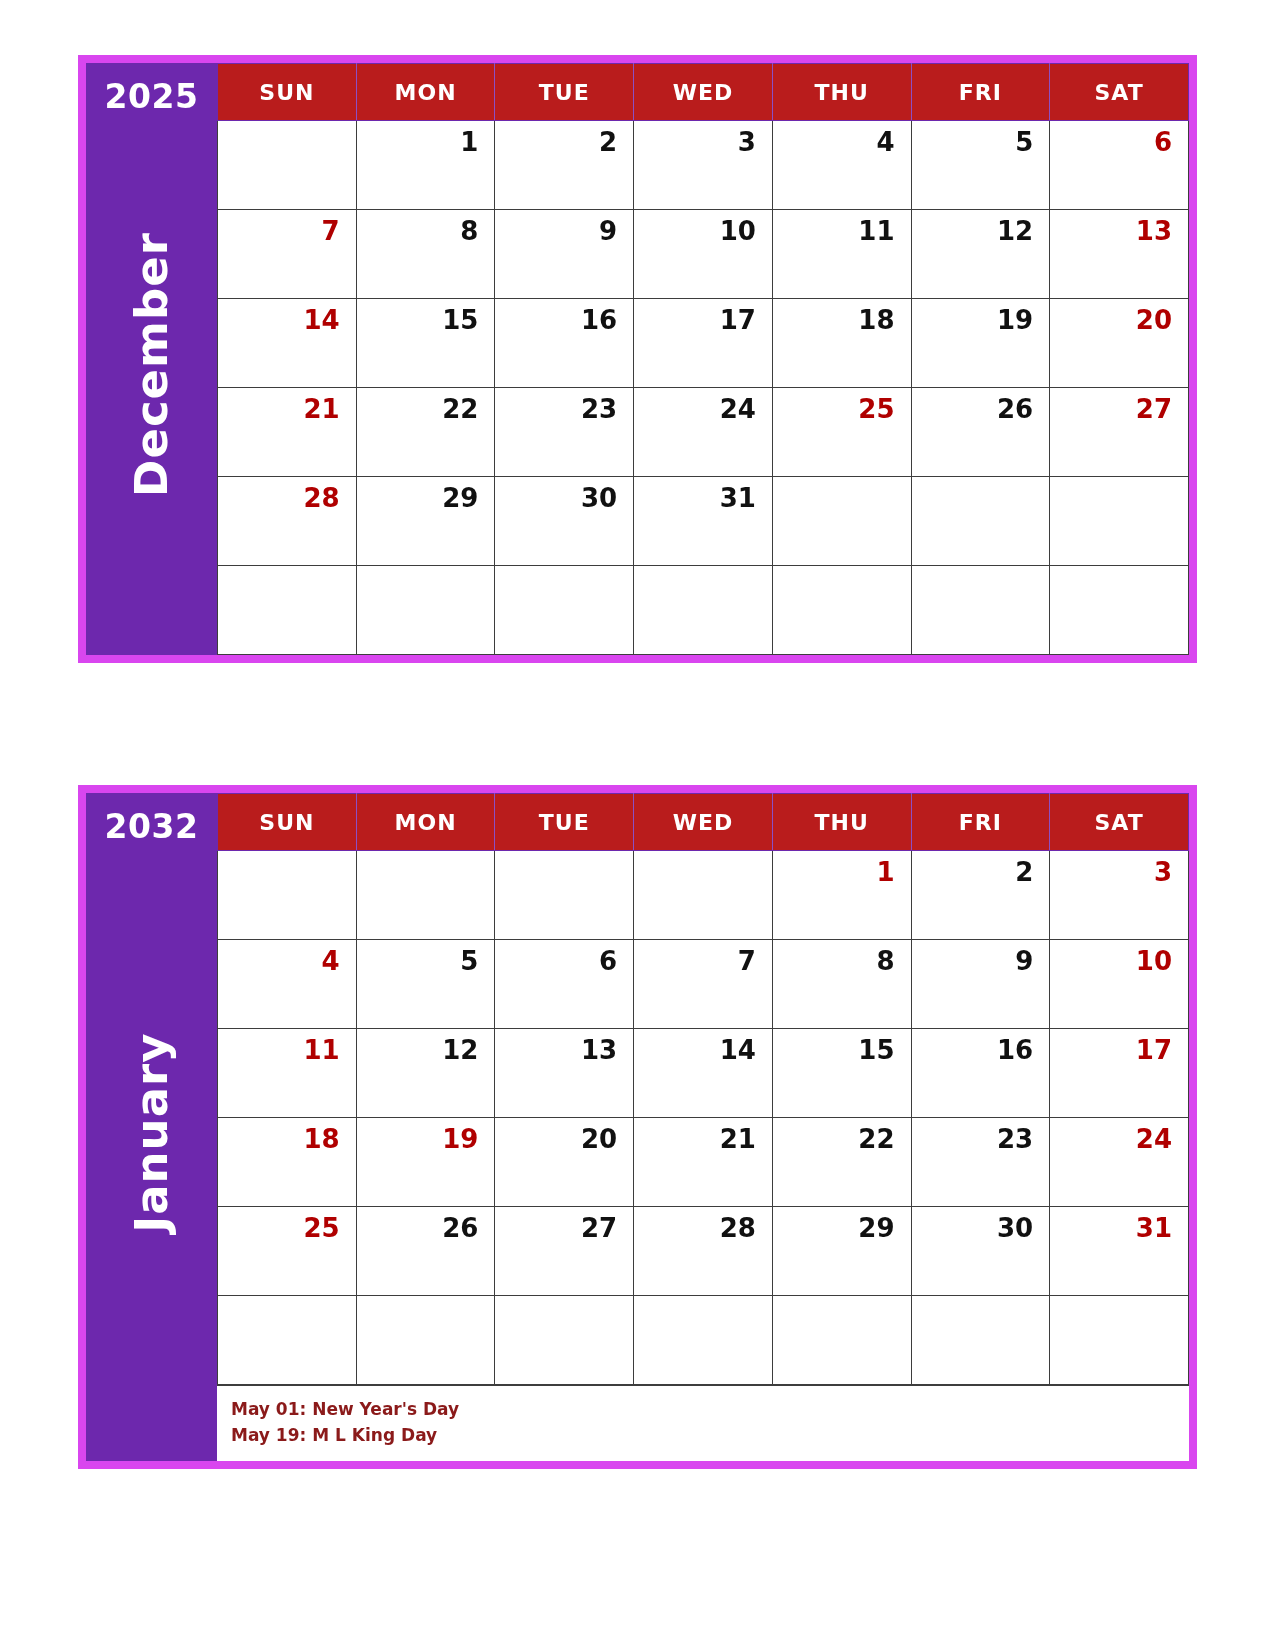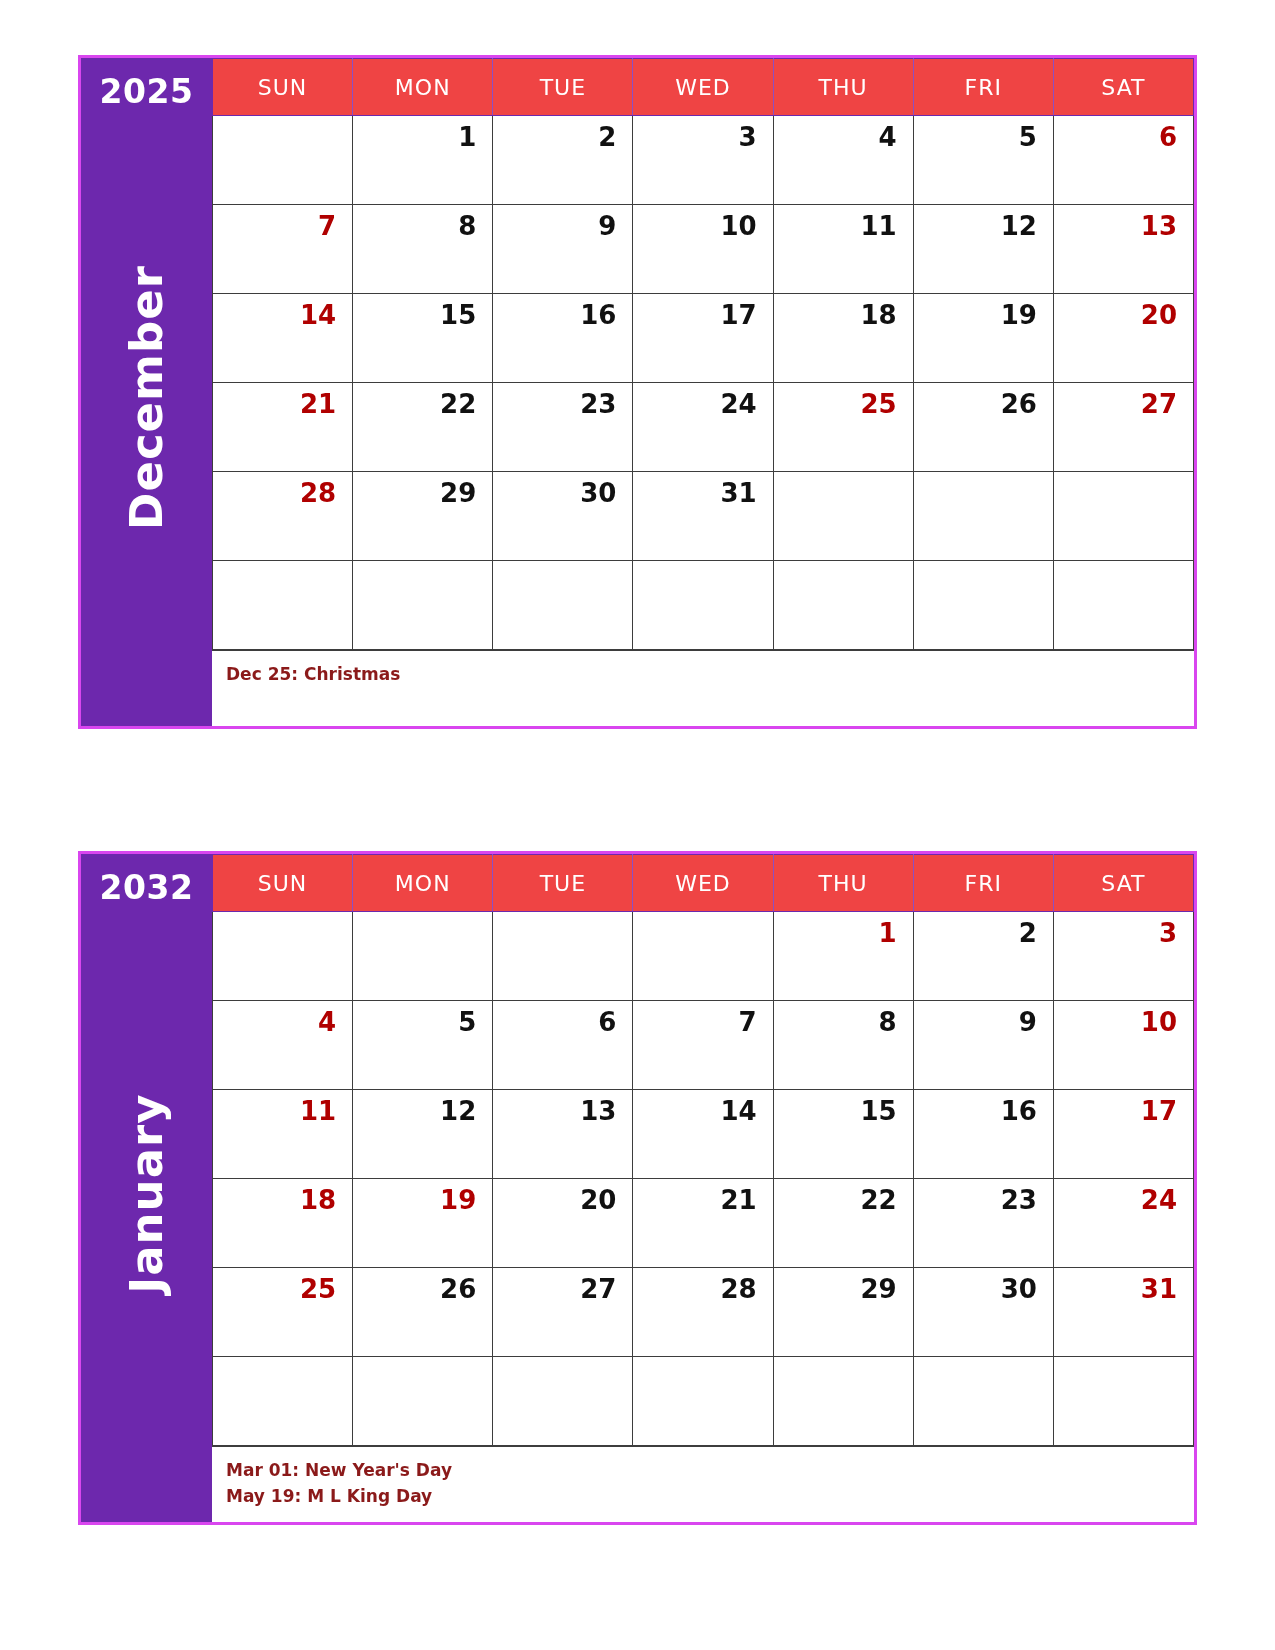--- a/index.html
+++ b/index.html
@@ -16,21 +16,21 @@
   .page {
     width: 1275px;
     height: 1650px;
     box-sizing: border-box;
     padding: 55px 78px 0 78px;
     display: flex;
     flex-direction: column;
   }
   .month-block {
     position: relative;
-    border: 3px solid #d946ef;
+    border: 8px solid #d946ef;
     box-sizing: border-box;
     background: #ffffff;
   }
   .month-block.first { margin-bottom: 122px; }
 
   .spine {
     position: absolute;
     left: 0;
     top: 0;
     bottom: 0;
@@ -64,24 +64,24 @@
 
   .grid-wrap {
     margin-left: 131px;
   }
   table.cal {
     border-collapse: collapse;
     width: 100%;
     table-layout: fixed;
   }
   table.cal th {
-    background: #ef4444;
+    background: #b91c1c;
     color: #ffffff;
     font-size: 22px;
-    font-weight: normal;
+    font-weight: bold;
     letter-spacing: 1px;
     height: 54px;
     border: 1px solid #6d28ad;
     border-right-color: #8b4fc4;
   }
   table.cal th:last-child { border-right: 1px solid #6d28ad; }
   table.cal td {
     border: 1px solid #3d3d3d;
     height: 82px;
     vertical-align: top;
@@ -194,23 +194,20 @@
               <td class="empty"></td>
               <td class="empty"></td>
               <td class="empty"></td>
               <td class="empty"></td>
               <td class="empty"></td>
               <td class="empty"></td>
               <td class="empty"></td>
             </tr>
           </tbody>
       </table>
-      <div class="notes">
-          <div class="note-line">Dec 25: Christmas</div>
-        </div>
     </div>
   </div>
 
   <div class="month-block">
     <div class="spine">
       <div class="spine-year">2032</div>
       <div class="spine-name">January</div>
     </div>
     <div class="grid-wrap">
       <table class="cal">
@@ -276,20 +273,20 @@
               <td class="empty"></td>
               <td class="empty"></td>
               <td class="empty"></td>
               <td class="empty"></td>
               <td class="empty"></td>
               <td class="empty"></td>
             </tr>
           </tbody>
       </table>
       <div class="notes">
-          <div class="note-line">Mar 01: New Year's Day</div>
+          <div class="note-line">May 01: New Year's Day</div>
           <div class="note-line">May 19: M L King Day</div>
         </div>
     </div>
   </div>
 
 
 </div>
 
 </body></html>

